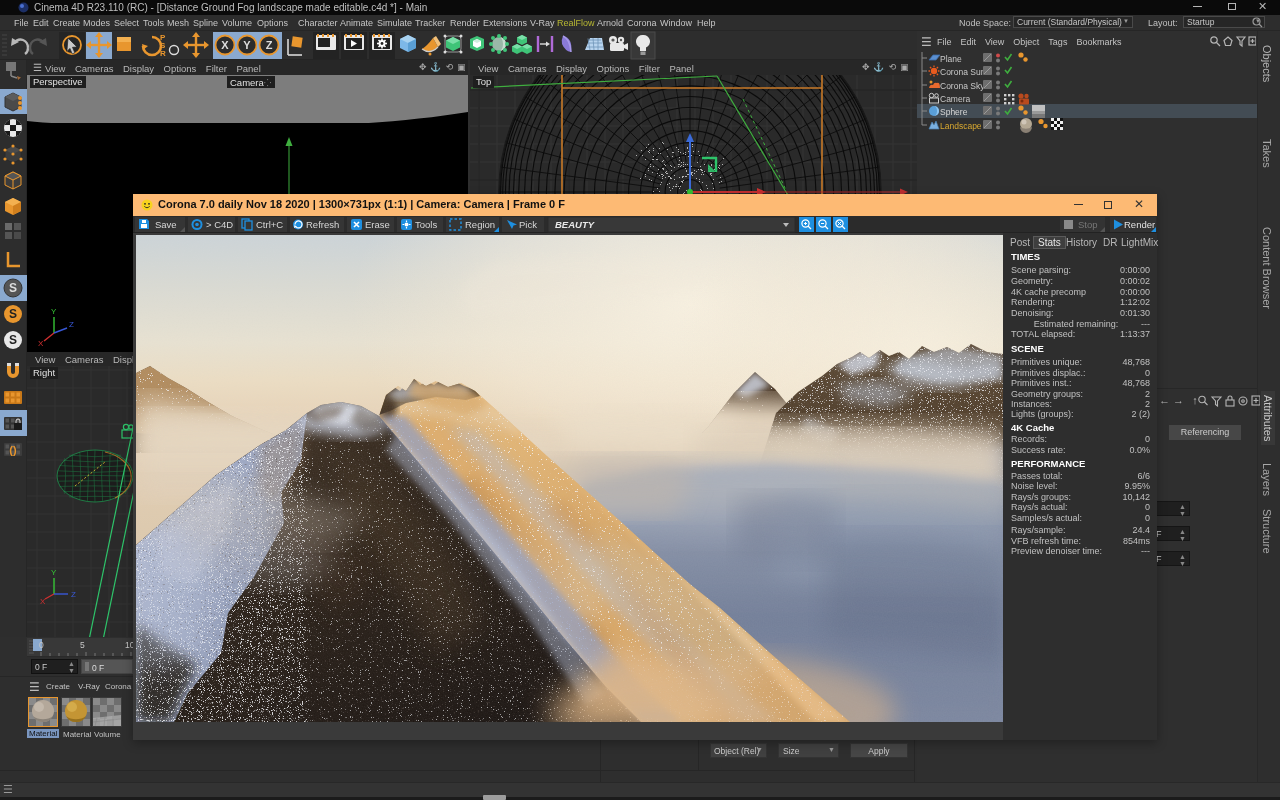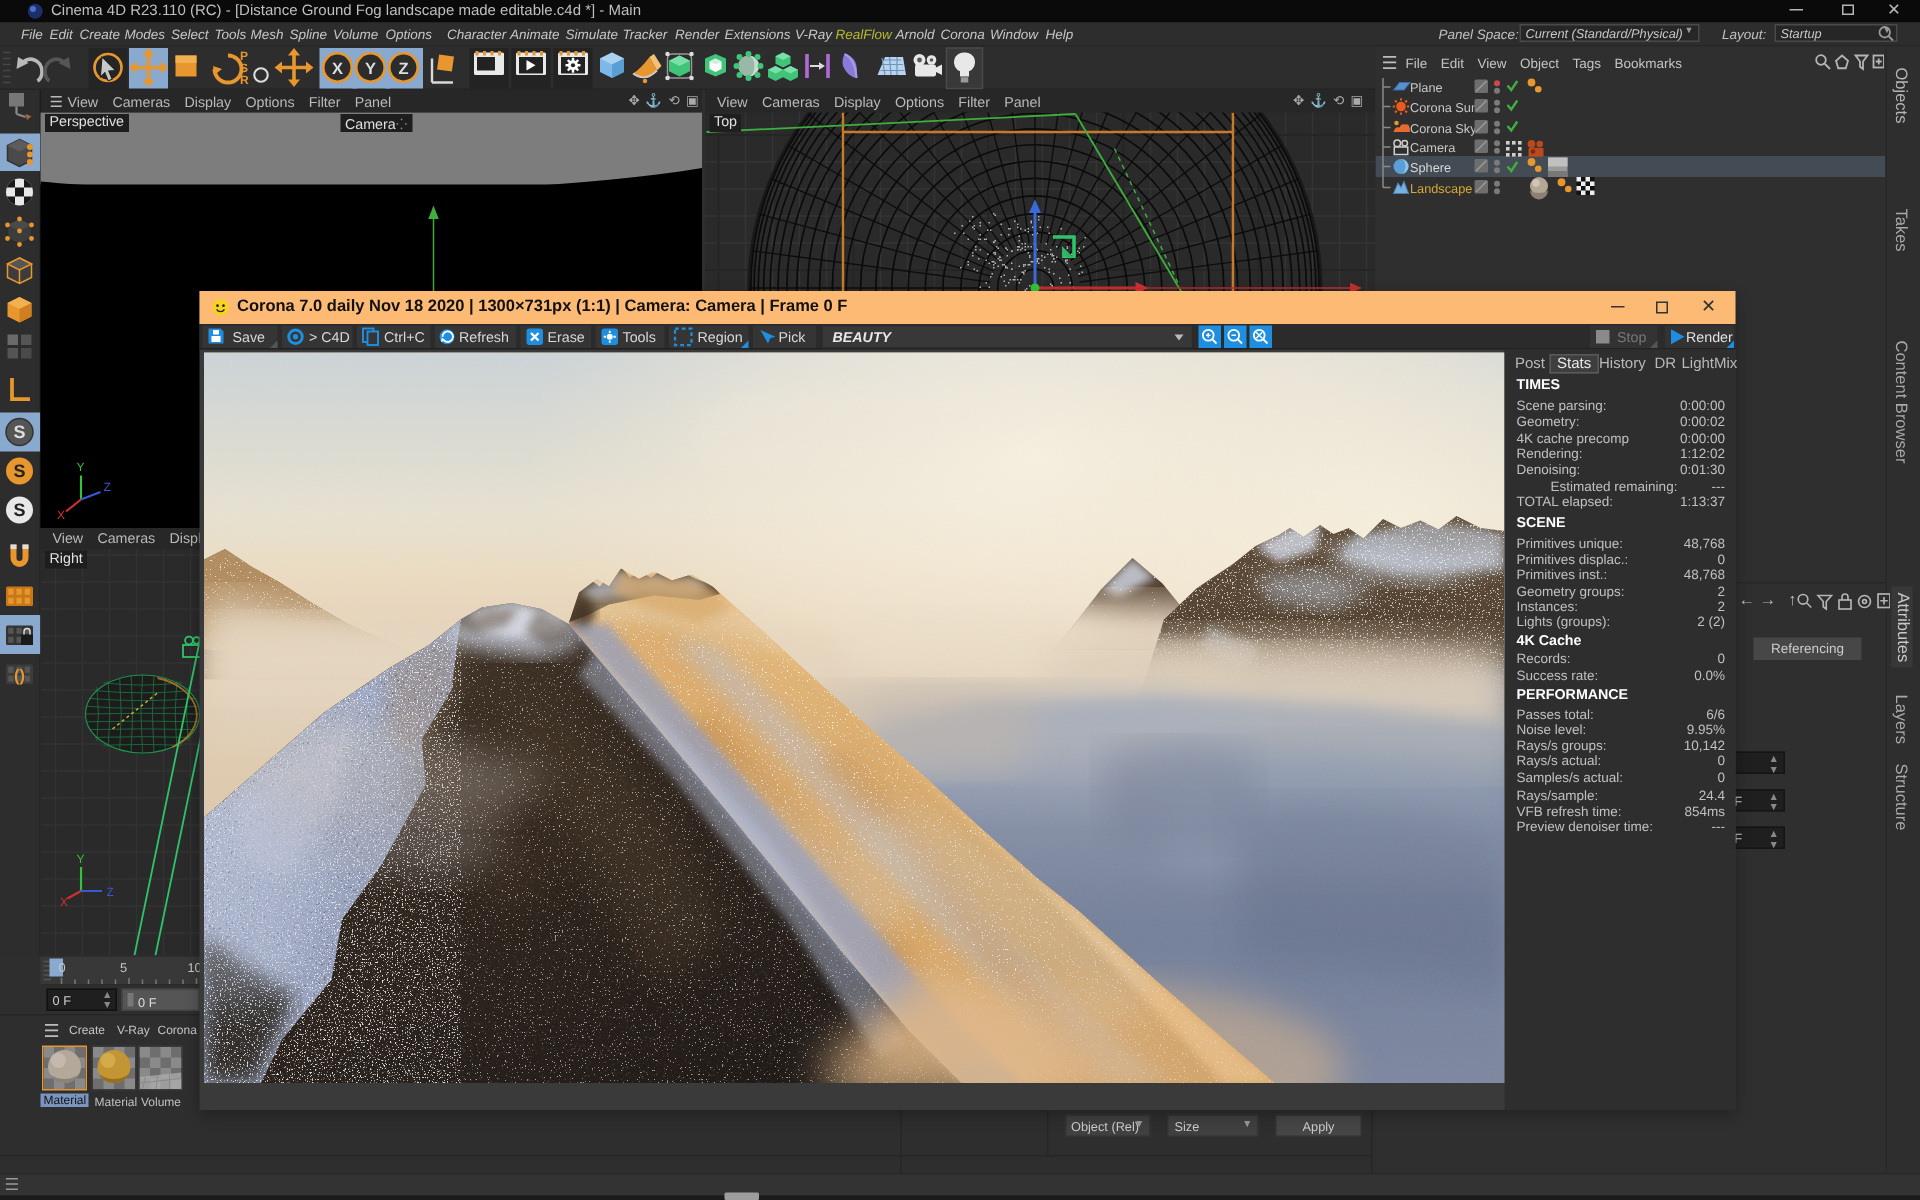--- a/index.html
+++ b/index.html
@@ -19,21 +19,21 @@
     <svg class="abs" style="left:18px;top:2px;" width="11" height="11" viewBox="0 0 11 11">
       <circle cx="5.5" cy="5.5" r="5" fill="#1c2f66"></circle>
         <circle cx="4" cy="4" r="2" fill="#4a6fd0"></circle>
     </svg>
     <div class="abs" style="left:34px;top:2px;font-size:10px;color:#bfbfbf;">Cinema 4D R23.110 (RC) - [Distance Ground Fog landscape made editable.c4d *] - Main</div>
     <div class="abs" style="left:1193px;top:6px;width:9px;height:1px;background:#b5b5b5;"></div>
     <div class="abs" style="left:1228px;top:3px;width:8px;height:7px;border:1px solid #b5b5b5;"></div>
     <div class="abs" style="left:1258px;top:0px;color:#b5b5b5;font-size:11px;">✕</div>
   </div>
 
-  <div class="abs" style="left:0;top:15px;width:1280px;height:16px;background:#2d2d2d;border-bottom:1px solid #262626;font-size:9px;color:#c6c6c6;font-style:italic;">
+  <div class="abs" style="left:0;top:15px;width:1280px;height:16px;background:#2d2d2d;border-bottom:1px solid #262626;font-size:9px;color:#c6c6c6;">
     <span class="abs" style="left:14px;top:3px;">File</span>
     <span class="abs" style="left:33px;top:3px;">Edit</span>
     <span class="abs" style="left:53px;top:3px;">Create</span>
     <span class="abs" style="left:83px;top:3px;">Modes</span>
     <span class="abs" style="left:114px;top:3px;">Select</span>
     <span class="abs" style="left:143px;top:3px;">Tools</span>
     <span class="abs" style="left:167px;top:3px;">Mesh</span>
     <span class="abs" style="left:193px;top:3px;">Spline</span>
     <span class="abs" style="left:222px;top:3px;">Volume</span>
     <span class="abs" style="left:257px;top:3px;">Options</span>
@@ -42,21 +42,21 @@
     <span class="abs" style="left:377px;top:3px;">Simulate</span>
     <span class="abs" style="left:415px;top:3px;">Tracker</span>
     <span class="abs" style="left:450px;top:3px;">Render</span>
     <span class="abs" style="left:483px;top:3px;">Extensions</span>
     <span class="abs" style="left:530px;top:3px;">V-Ray</span>
     <span class="abs" style="left:557px;top:3px;color:#b8b832;">RealFlow</span>
     <span class="abs" style="left:597px;top:3px;">Arnold</span>
     <span class="abs" style="left:627px;top:3px;">Corona</span>
     <span class="abs" style="left:660px;top:3px;">Window</span>
     <span class="abs" style="left:697px;top:3px;">Help</span>
-    <span class="abs" style="left:959px;top:3px;color:#c0c0c0;">Panel Space:</span>
+    <span class="abs" style="left:959px;top:3px;color:#c0c0c0;">Node Space:</span>
     <div class="abs" style="left:1013px;top:1px;width:120px;height:12px;background:#262626;border:1px solid #4a4a4a;color:#c8c8c8;font-size:8.5px;padding:0 3px;">Current (Standard/Physical)<span style="position:absolute;right:3px;top:1px;font-size:6px;color:#999;">▼</span></div>
     <span class="abs" style="left:1148px;top:3px;color:#c0c0c0;">Layout:</span>
     <div class="abs" style="left:1183px;top:1px;width:82px;height:12px;background:#262626;border:1px solid #4a4a4a;color:#c8c8c8;font-size:8.5px;padding:0 3px;">Startup<span style="position:absolute;right:3px;top:1px;font-size:6px;color:#999;">▼</span></div>
     <svg class="abs" style="left:1252px;top:2px;" width="11" height="11" viewBox="0 0 11 11">
         <circle cx="4.5" cy="4.5" r="3.5" fill="none" stroke="#999" stroke-width="1.2"></circle>
         <line x1="7" y1="7" x2="10" y2="10" stroke="#999" stroke-width="1.2"></line>
       </svg>
   </div>
 
   <div class="abs" id="maintoolbar" style="left:0;top:31px;width:1280px;height:29px;background:#2d2d2d;border-bottom:1px solid #242424;">

